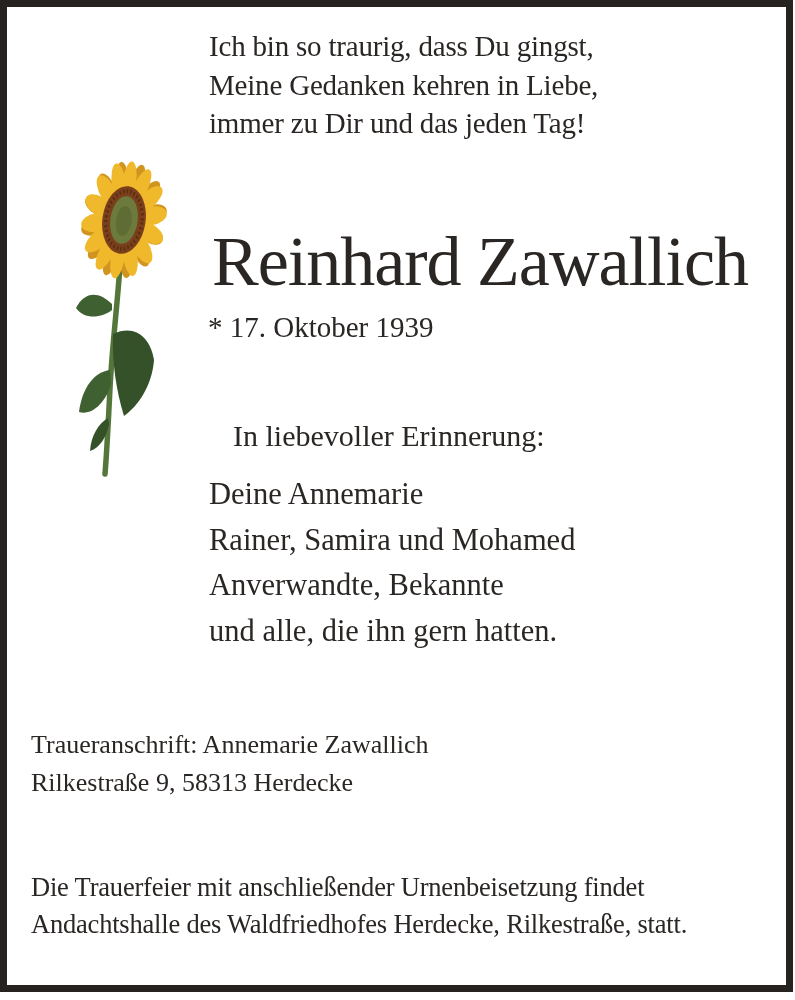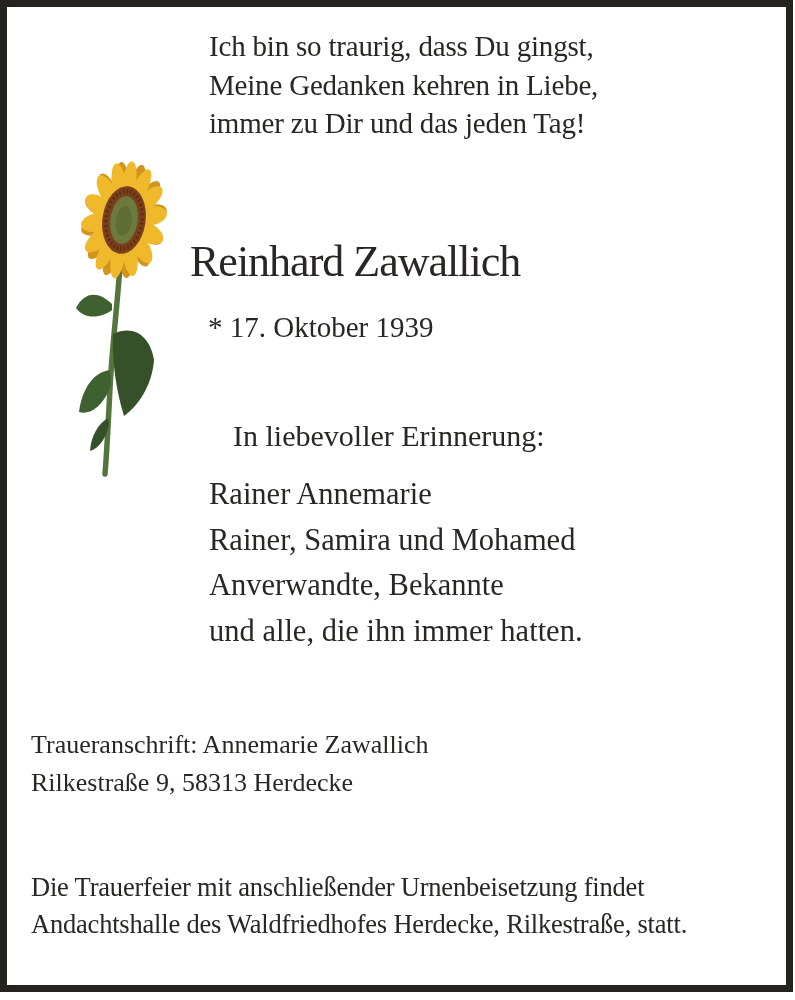--- a/index.html
+++ b/index.html
@@ -19,22 +19,22 @@
   .abs { position: absolute; }
   .verse {
     left: 209px; top: 27px;
     font-size: 29px; line-height: 38.5px;
     letter-spacing: -0.2px; white-space: nowrap;
   }
   .flower {
     left: 50px; top: 138px; width: 158px; height: 345px;
   }
   .name {
-    left: 190px; top: 226px;
-    font-size: 44px; line-height: 72px;
+    left: 212px; top: 226px;
+    font-size: 70px; line-height: 72px;
     letter-spacing: -1px; white-space: nowrap;
   }
   .dates {
     left: 208px; top: 310px;
     font-size: 29px; line-height: 34px;
     display: flex; gap: 26px; white-space: nowrap; flex-direction: column;
   }
   .memory-heading {
     left: 209px; top: 417px;
     font-size: 30px; line-height: 38px; white-space: nowrap; margin-left: 24px;
@@ -167,24 +167,24 @@
 
 <div class="abs name">Reinhard Zawallich</div>
 
 <div class="abs dates">
   <span>* 17. Oktober 1939</span>
 </div>
 
 <div class="abs memory-heading">In liebevoller Erinnerung:</div>
 
 <div class="abs mourners">
-  <div>Rainer Annemarie</div>
+  <div>Deine Annemarie</div>
   <div>Rainer, Samira und Mohamed</div>
   <div>Anverwandte, Bekannte</div>
-  <div>und alle, die ihn immer hatten.</div>
+  <div>und alle, die ihn gern hatten.</div>
 </div>
 
 <div class="abs condolence">
   <div>Traueranschrift: Annemarie Zawallich</div>
   <div>Rilkestraße 9, 58313 Herdecke</div>
 </div>
 
 <div class="abs service">
   <div>Die Trauerfeier mit anschließender Urnenbeisetzung findet</div>
   <div>Andachtshalle des Waldfriedhofes Herdecke, Rilkestraße, statt.</div>

